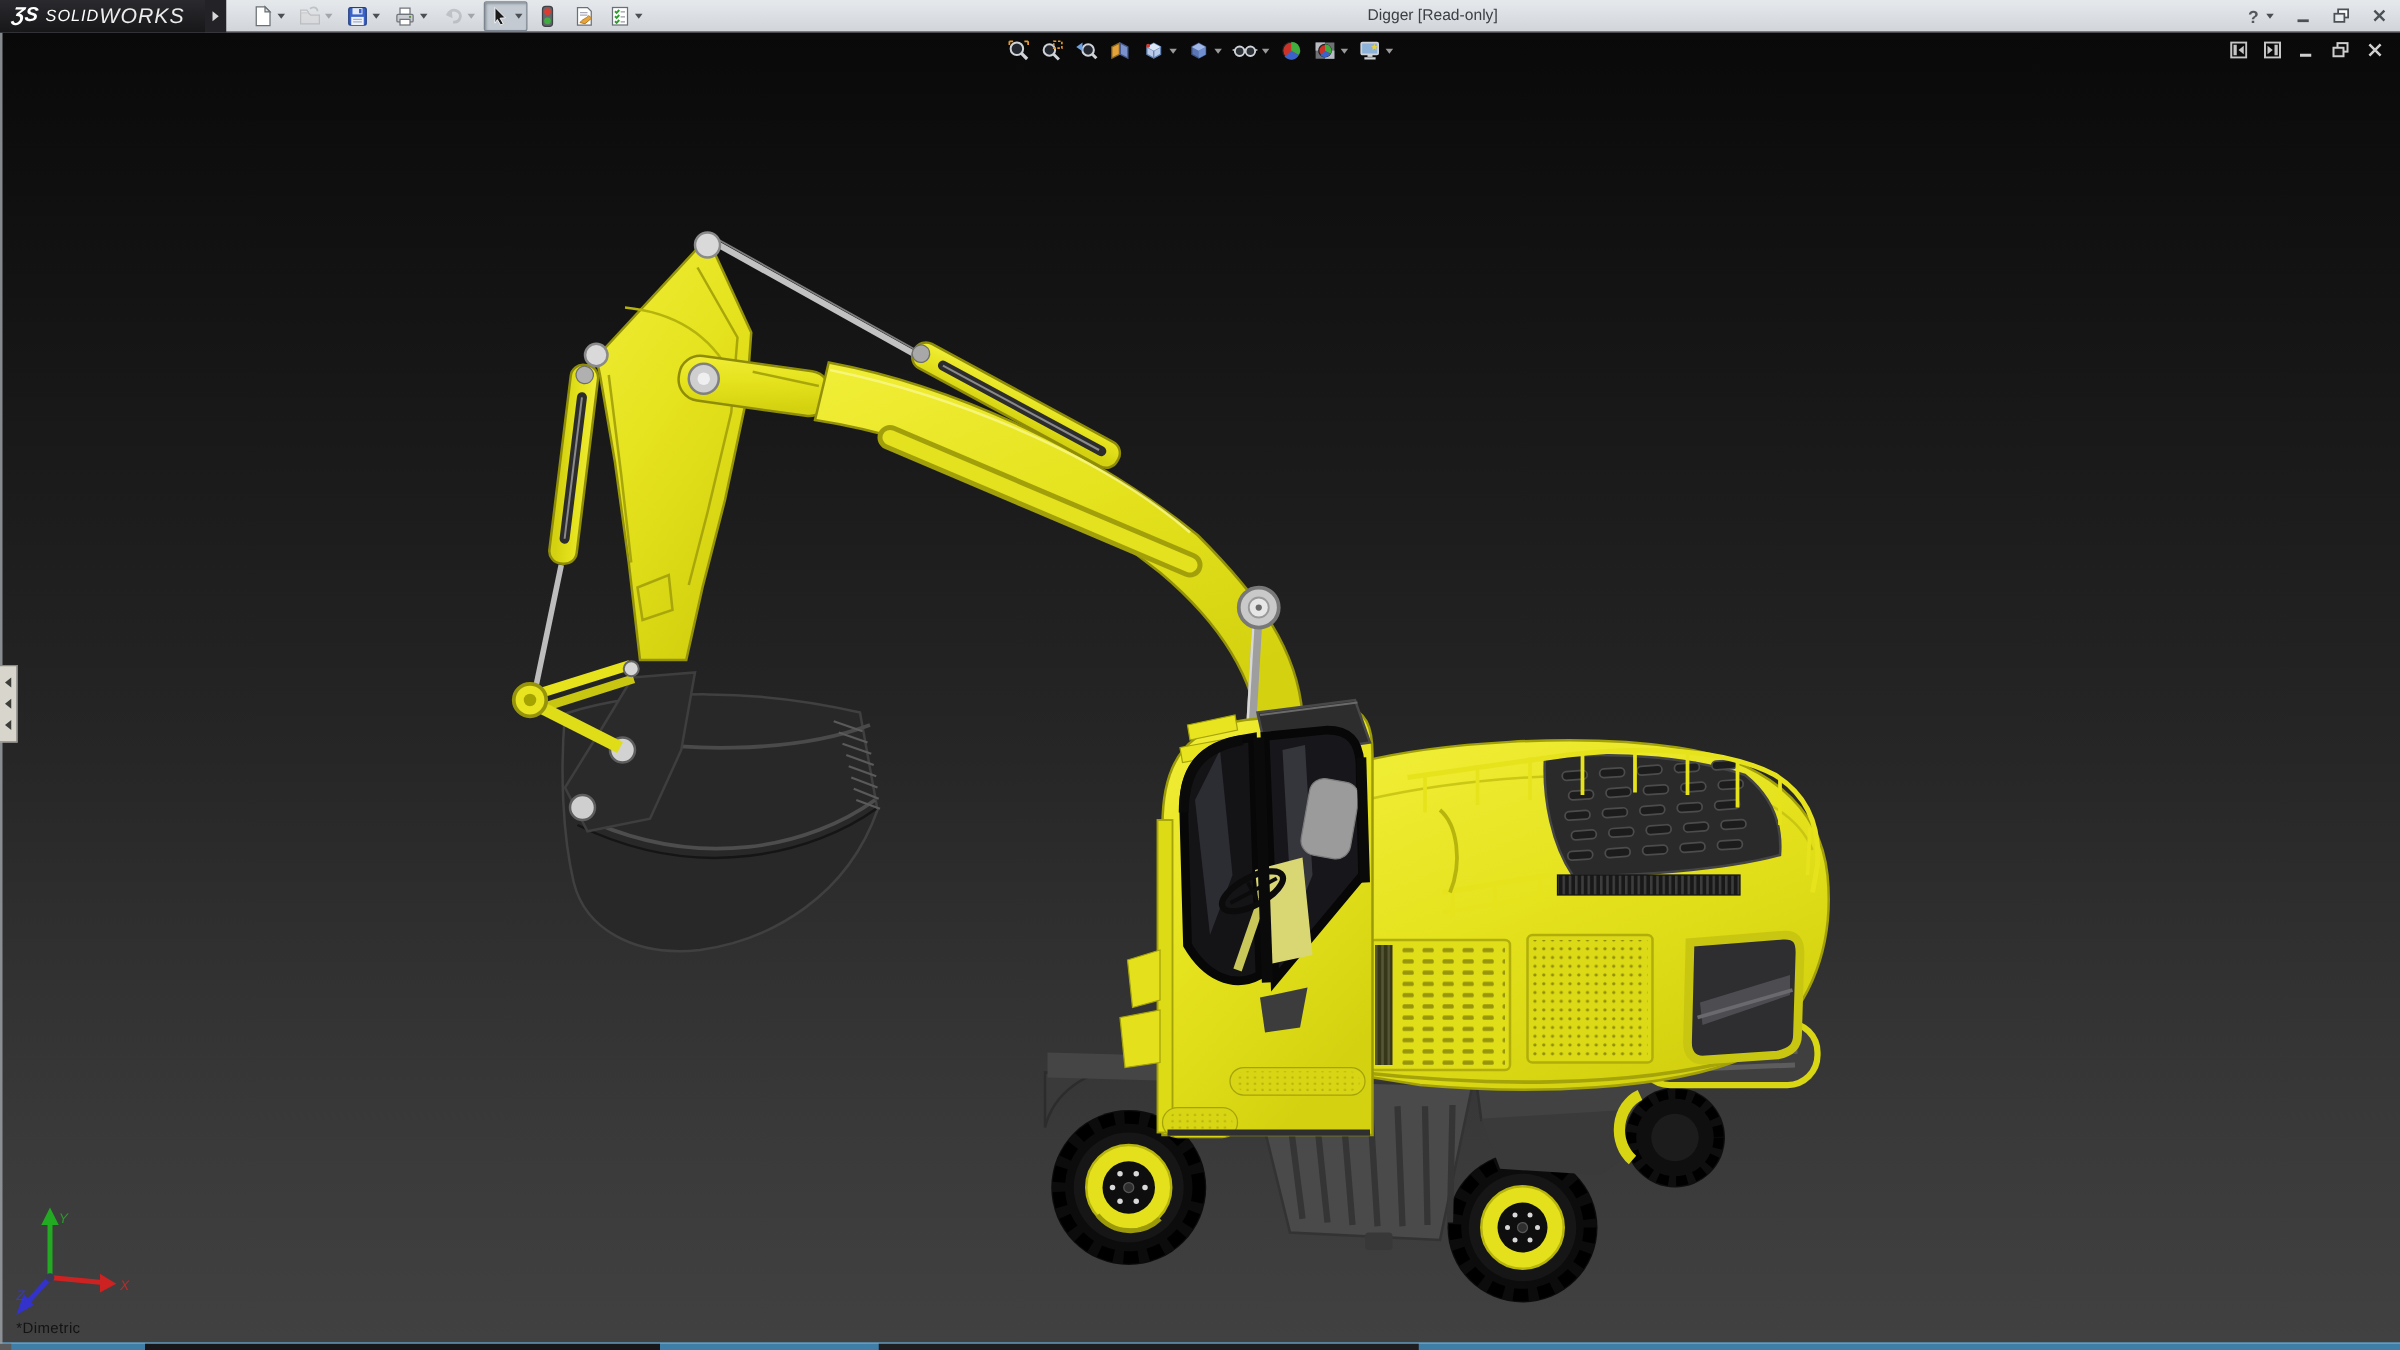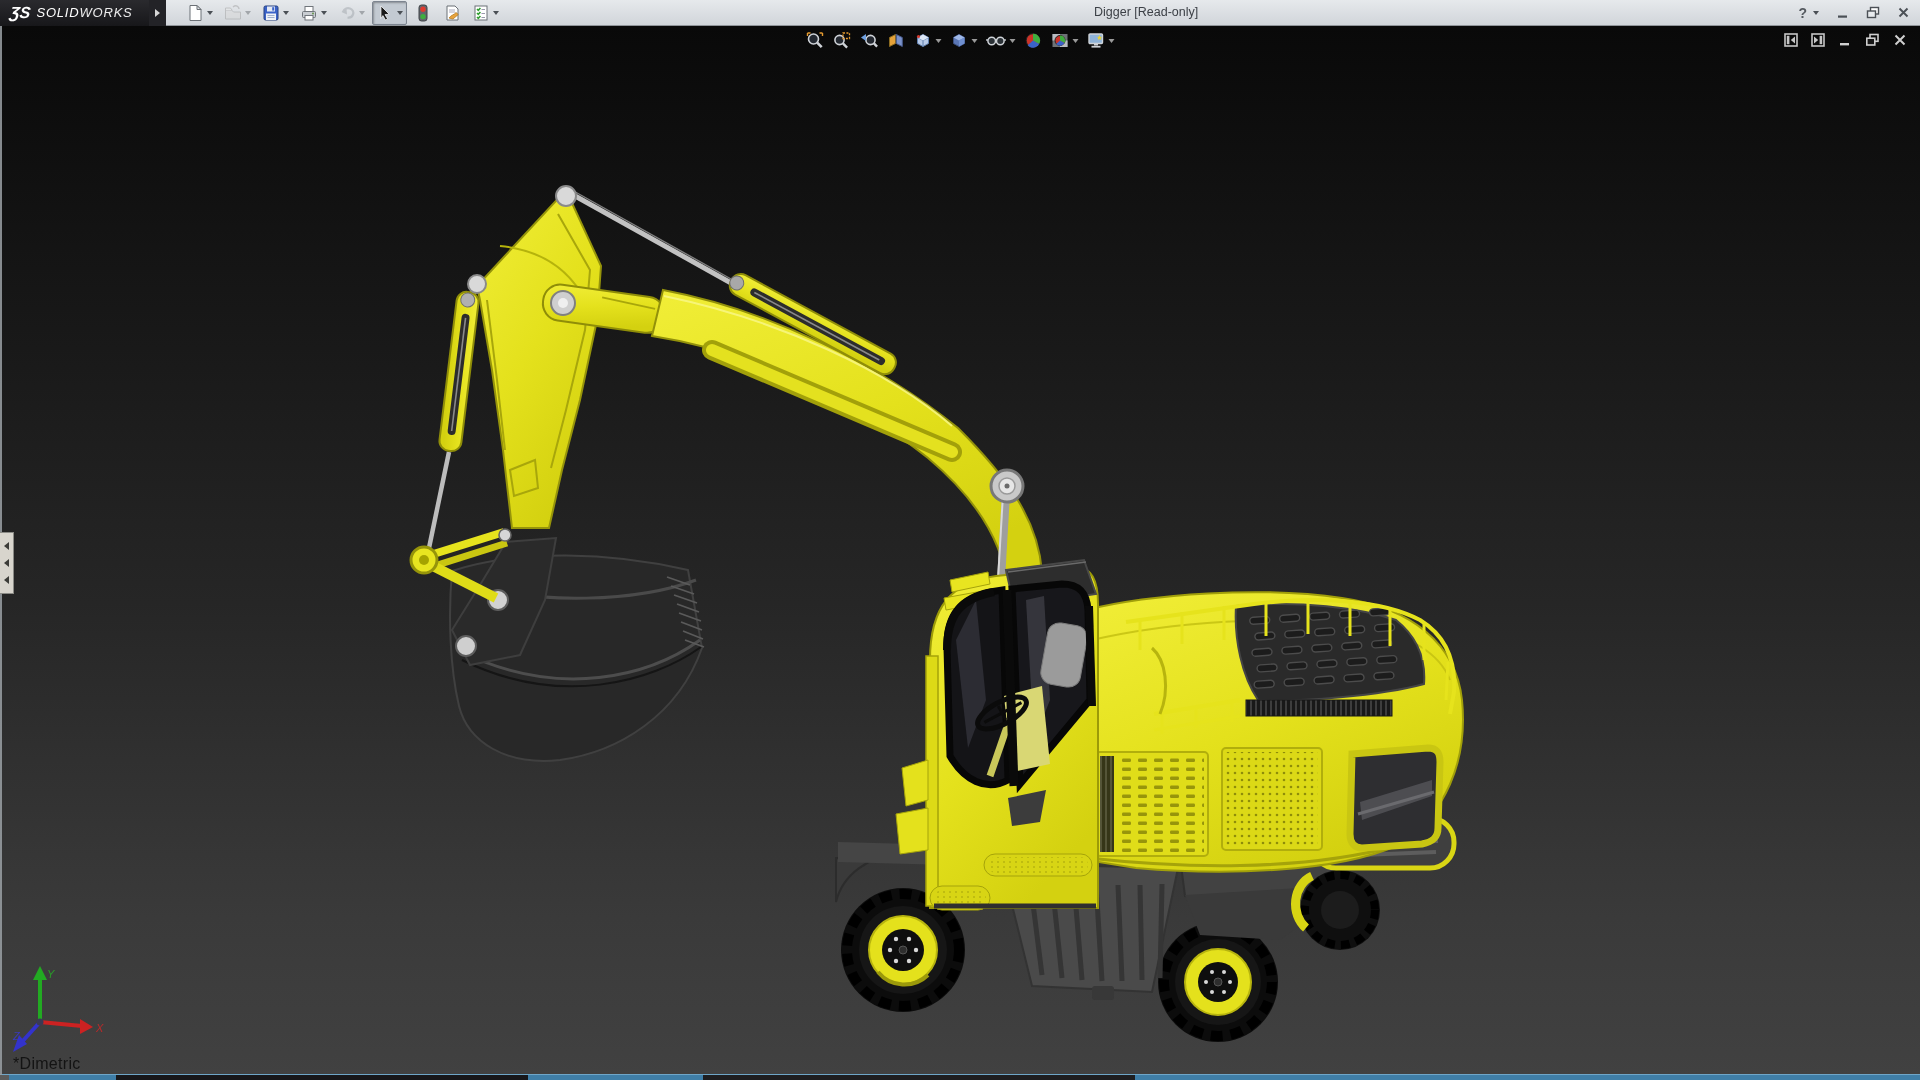--- a/index.html
+++ b/index.html
@@ -6,21 +6,21 @@
   body{width:1920px;height:1080px;overflow:hidden;position:relative;background:#000;
        font-family:"Liberation Sans",sans-serif;}
   
   .titlebar{position:absolute;top:0;left:0;right:0;height:25px;
     background:linear-gradient(#e6e9ec,#d1d5da);border-bottom:1px solid #8f9499;
     display:flex;align-items:center;z-index:30;}
   .brand{height:26px;background:linear-gradient(#2a2a2e,#17171a);color:#fff;display:flex;
     align-items:center;padding:0 16px 0 10px;font-style:italic;}
   .mark{font-weight:bold;font-size:16px;margin-right:6px;transform:skewX(-8deg);}
   .brand-bold{font-weight:normal;font-size:13px;letter-spacing:.8px;}
-  .brand-light{font-weight:300;font-size:13px;letter-spacing:.8px;color:#ececec;}
+  .brand-light{font-weight:300;font-size:17px;letter-spacing:.8px;color:#ececec;}
   .flyout{width:17px;height:26px;background:#232327;display:flex;align-items:center;
     justify-content:center;margin-right:16px;cursor:pointer;}
   .tri-r{width:0;height:0;border-left:5px solid #d8d8d8;border-top:4px solid transparent;border-bottom:4px solid transparent;}
   .toolbar{display:flex;align-items:center;gap:3px;}
   .tbtn{display:flex;align-items:center;padding:2px 3px;border:1px solid transparent;border-radius:2px;cursor:pointer;}
   .tbtn.pressed{background:#c3cad2;border:1px solid #7d8590;box-shadow:inset 1px 1px 2px rgba(0,0,0,.3);}
   .tbtn.dim svg{opacity:.45;}
   .dd{width:0;height:0;border-top:4px solid #4a4f55;border-left:3.5px solid transparent;
       border-right:3.5px solid transparent;margin-left:3px;}
   .dd.dim{opacity:.4;}
@@ -36,21 +36,21 @@
     display:flex;align-items:center;gap:8px;z-index:5;}
   .hbtn{display:flex;align-items:center;gap:3px;cursor:pointer;}
   .hdd{width:0;height:0;border-top:4px solid #9a9a9a;border-left:3.5px solid transparent;border-right:3.5px solid transparent;}
   .child-controls{position:absolute;top:7px;right:13px;display:flex;align-items:center;gap:13px;z-index:6;}
   .ccbtn{display:flex;align-items:center;cursor:pointer;}
   .splitter{position:absolute;left:0;top:0;bottom:0;width:2px;background:#9aa0a5;opacity:.85;z-index:4;}
   .splitter-tab{position:absolute;left:0;top:506px;width:13px;height:60px;background:#d8d5cd;
     border:1px solid #8a8a85;border-left:none;display:flex;flex-direction:column;
     justify-content:space-evenly;align-items:center;z-index:5;cursor:pointer;}
   .tri-l{width:0;height:0;border-right:5px solid #3c3c38;border-top:4px solid transparent;border-bottom:4px solid transparent;}
-  .view-label{position:absolute;left:13px;top:1029px;font-size:16px;color:#131313;letter-spacing:.3px;z-index:3;}
+  .view-label{position:absolute;left:13px;top:1029px;font-size:12px;color:#131313;letter-spacing:.3px;z-index:3;}
   
   .taskbar{position:absolute;left:0;right:0;bottom:0;height:5px;background:#3f7ea7;border-top:1px solid #6fa6c8;}
   .tseg{position:absolute;top:0;bottom:0;background:#17171a;}
 </style>
 </head>
 <body>
 
 <div class="titlebar">
   <div class="brand">
     <span class="mark">ƷS</span>

